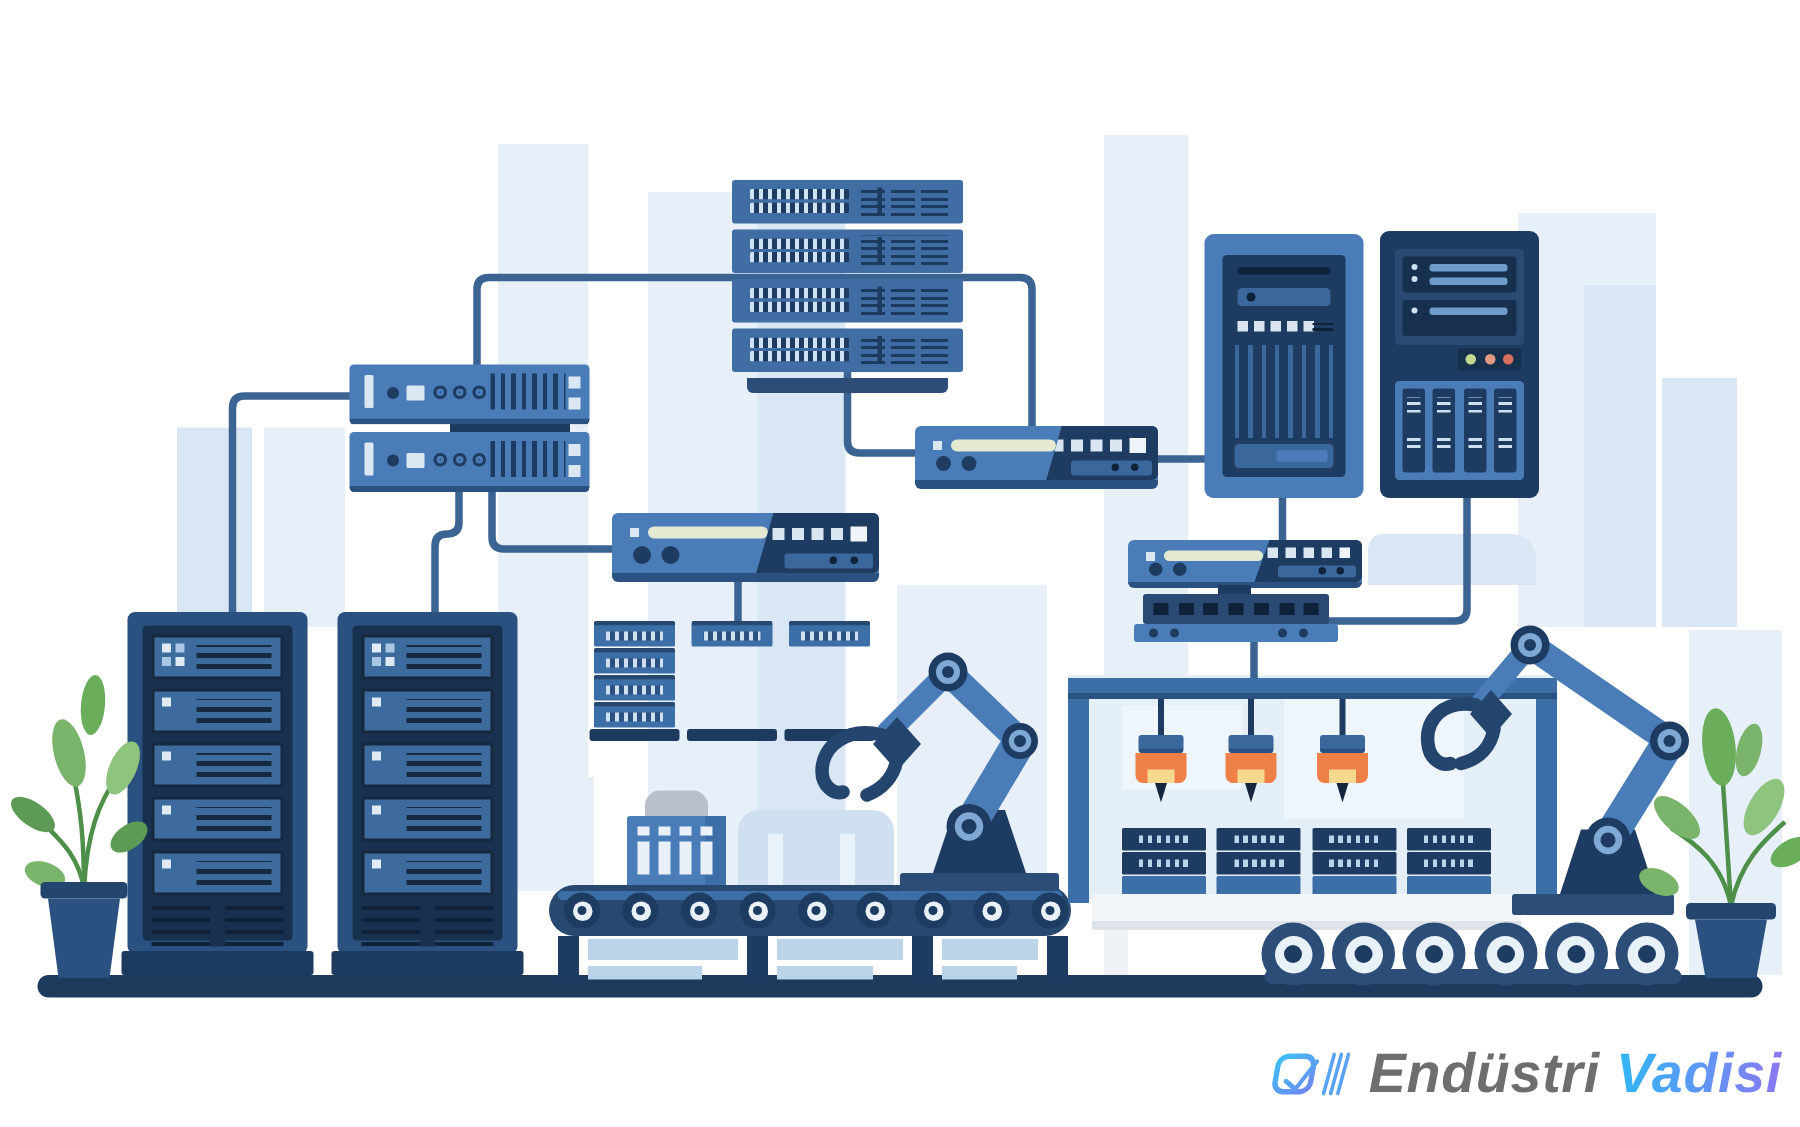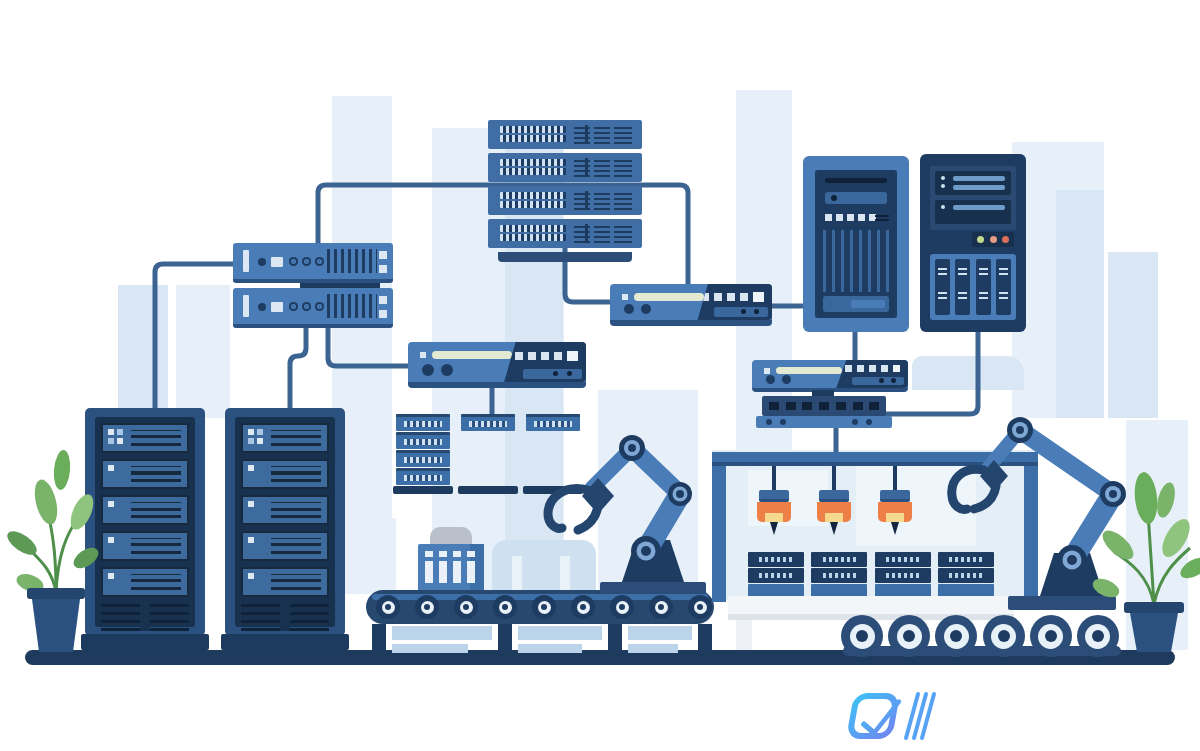--- a/index.html
+++ b/index.html
@@ -787,15 +787,19 @@
       <g transform="translate(8,0) skewX(-10)">
         <rect x="2" y="8" width="40" height="40" rx="11" fill="none" stroke="url(#lg)" stroke-width="6"></rect>
         <line x1="12" y1="22" x2="27" y2="22" stroke="url(#lg)" stroke-width="4" stroke-linecap="round"></line>
         <line x1="12" y1="30" x2="23" y2="30" stroke="url(#lg)" stroke-width="4" stroke-linecap="round"></line>
         <path d="M14,36 L26,45 L45,14" fill="none" stroke="url(#lg)" stroke-width="5" stroke-linecap="round" stroke-linejoin="round"></path>
       </g>
       <line x1="58" y1="50" x2="70" y2="6" stroke="url(#lg)" stroke-width="4" stroke-linecap="round"></line>
       <line x1="66" y1="50" x2="78" y2="6" stroke="url(#lg)" stroke-width="4" stroke-linecap="round"></line>
       <line x1="74" y1="50" x2="86" y2="6" stroke="url(#lg)" stroke-width="4" stroke-linecap="round"></line>
     </svg>
+    <div class="logo-text">
+      <span class="logo-gray">Endüstri</span>
+      <span class="logo-grad">Vadisi</span>
+    </div>
   </div>
 
 </div>
 
 </body></html>

